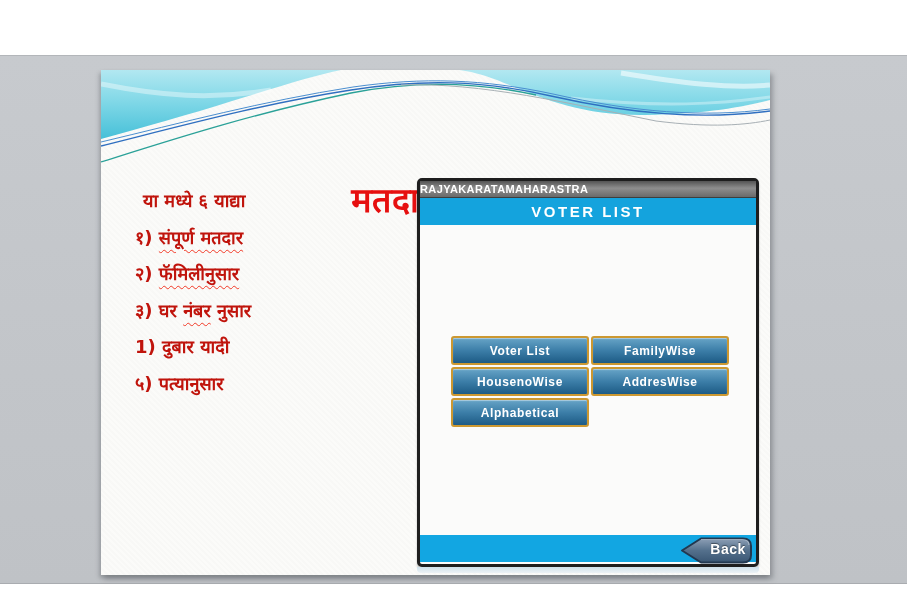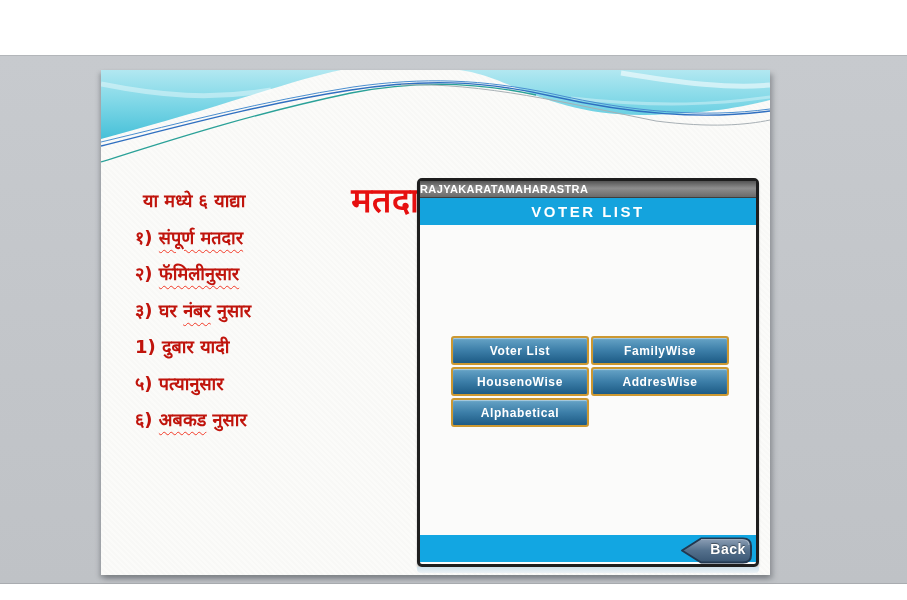--- a/index.html
+++ b/index.html
@@ -110,21 +110,20 @@
     <div class="text-block">
       <div>
           <div class="intro-line">या  मध्ये ६ याद्या</div>
         </div>
       <div>
           <div class="list-item"><span>१) </span><span class="wavy">संपूर्ण मतदार</span></div>
           <div class="list-item"><span>२) </span><span class="wavy">फॅमिलीनुसार</span></div>
           <div class="list-item"><span>३)  घर </span><span class="wavy">नंबर</span><span> नुसार</span></div>
           <div class="list-item"><span>1)  दुबार  यादी</span></div>
           <div class="list-item"><span>५)  पत्यानुसार</span></div>
-          <div class="list-item"><span>६) </span><span class="wavy">अबकड</span><span> नुसार</span></div>
         </div>
     </div>
 
     <div class="phone">
       <div class="phone-titlebar">RAJYAKARATAMAHARASTRA</div>
       <div class="phone-header">VOTER LIST</div>
 
       <div class="btn-grid">
           <div class="app-btn">Voter List</div>
           <div class="app-btn">FamilyWise</div>

